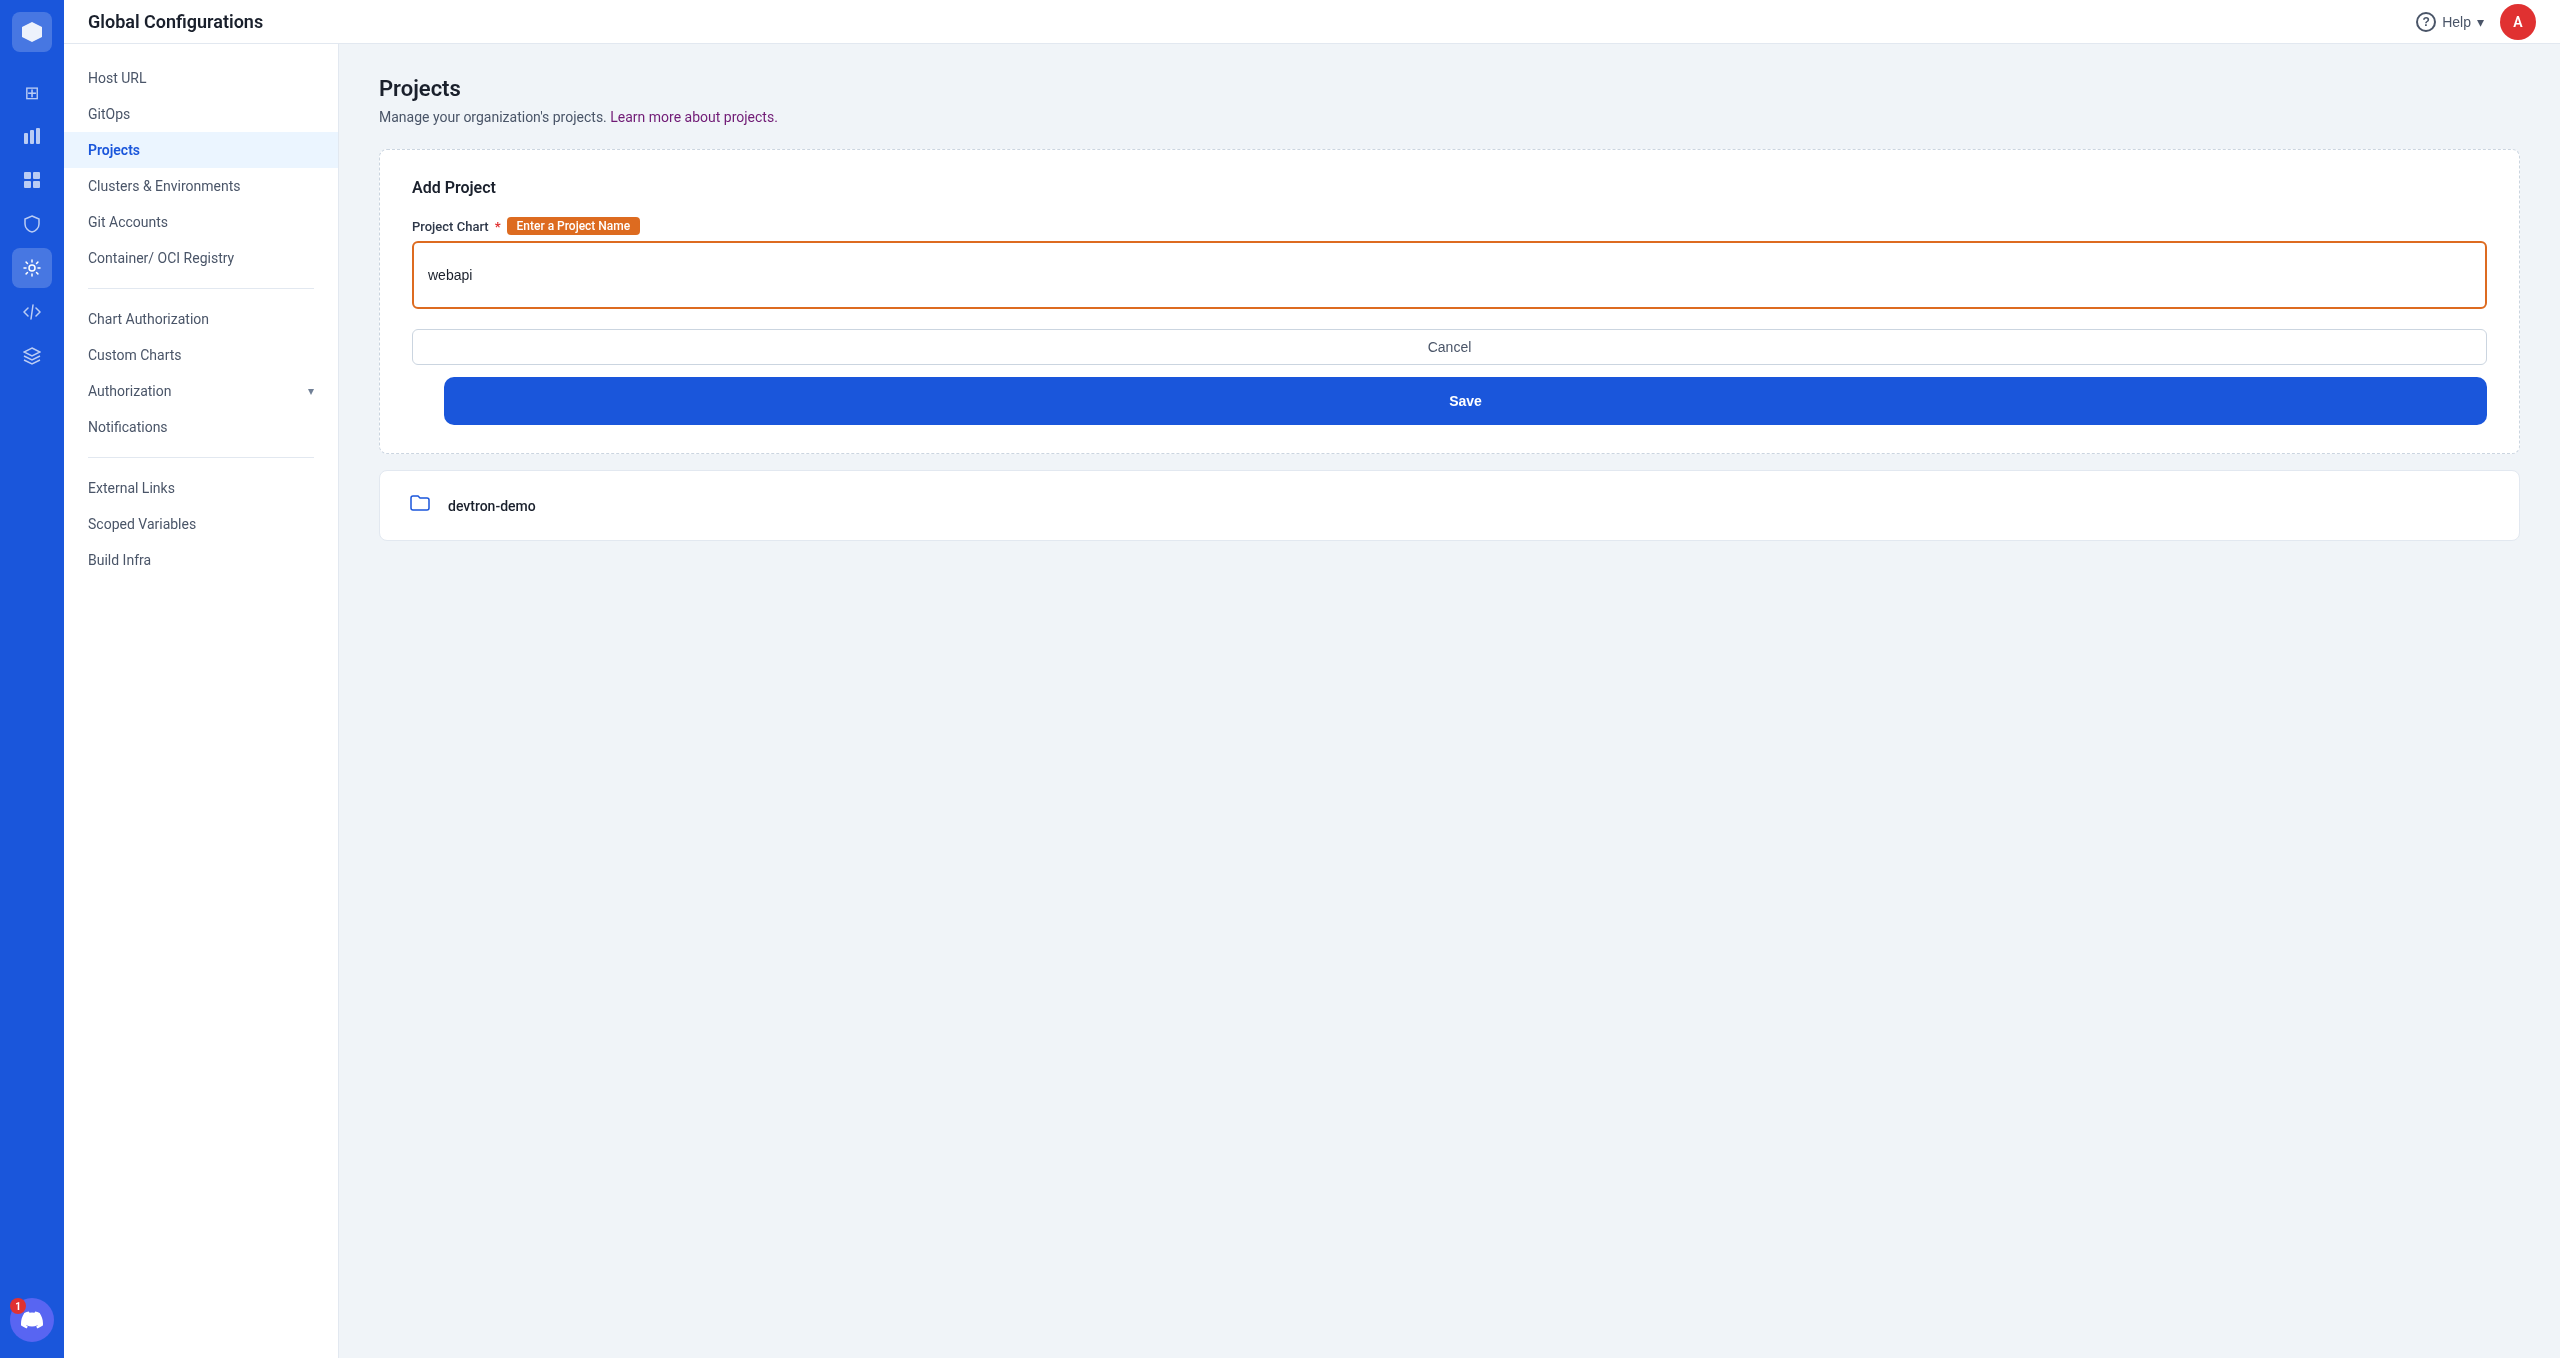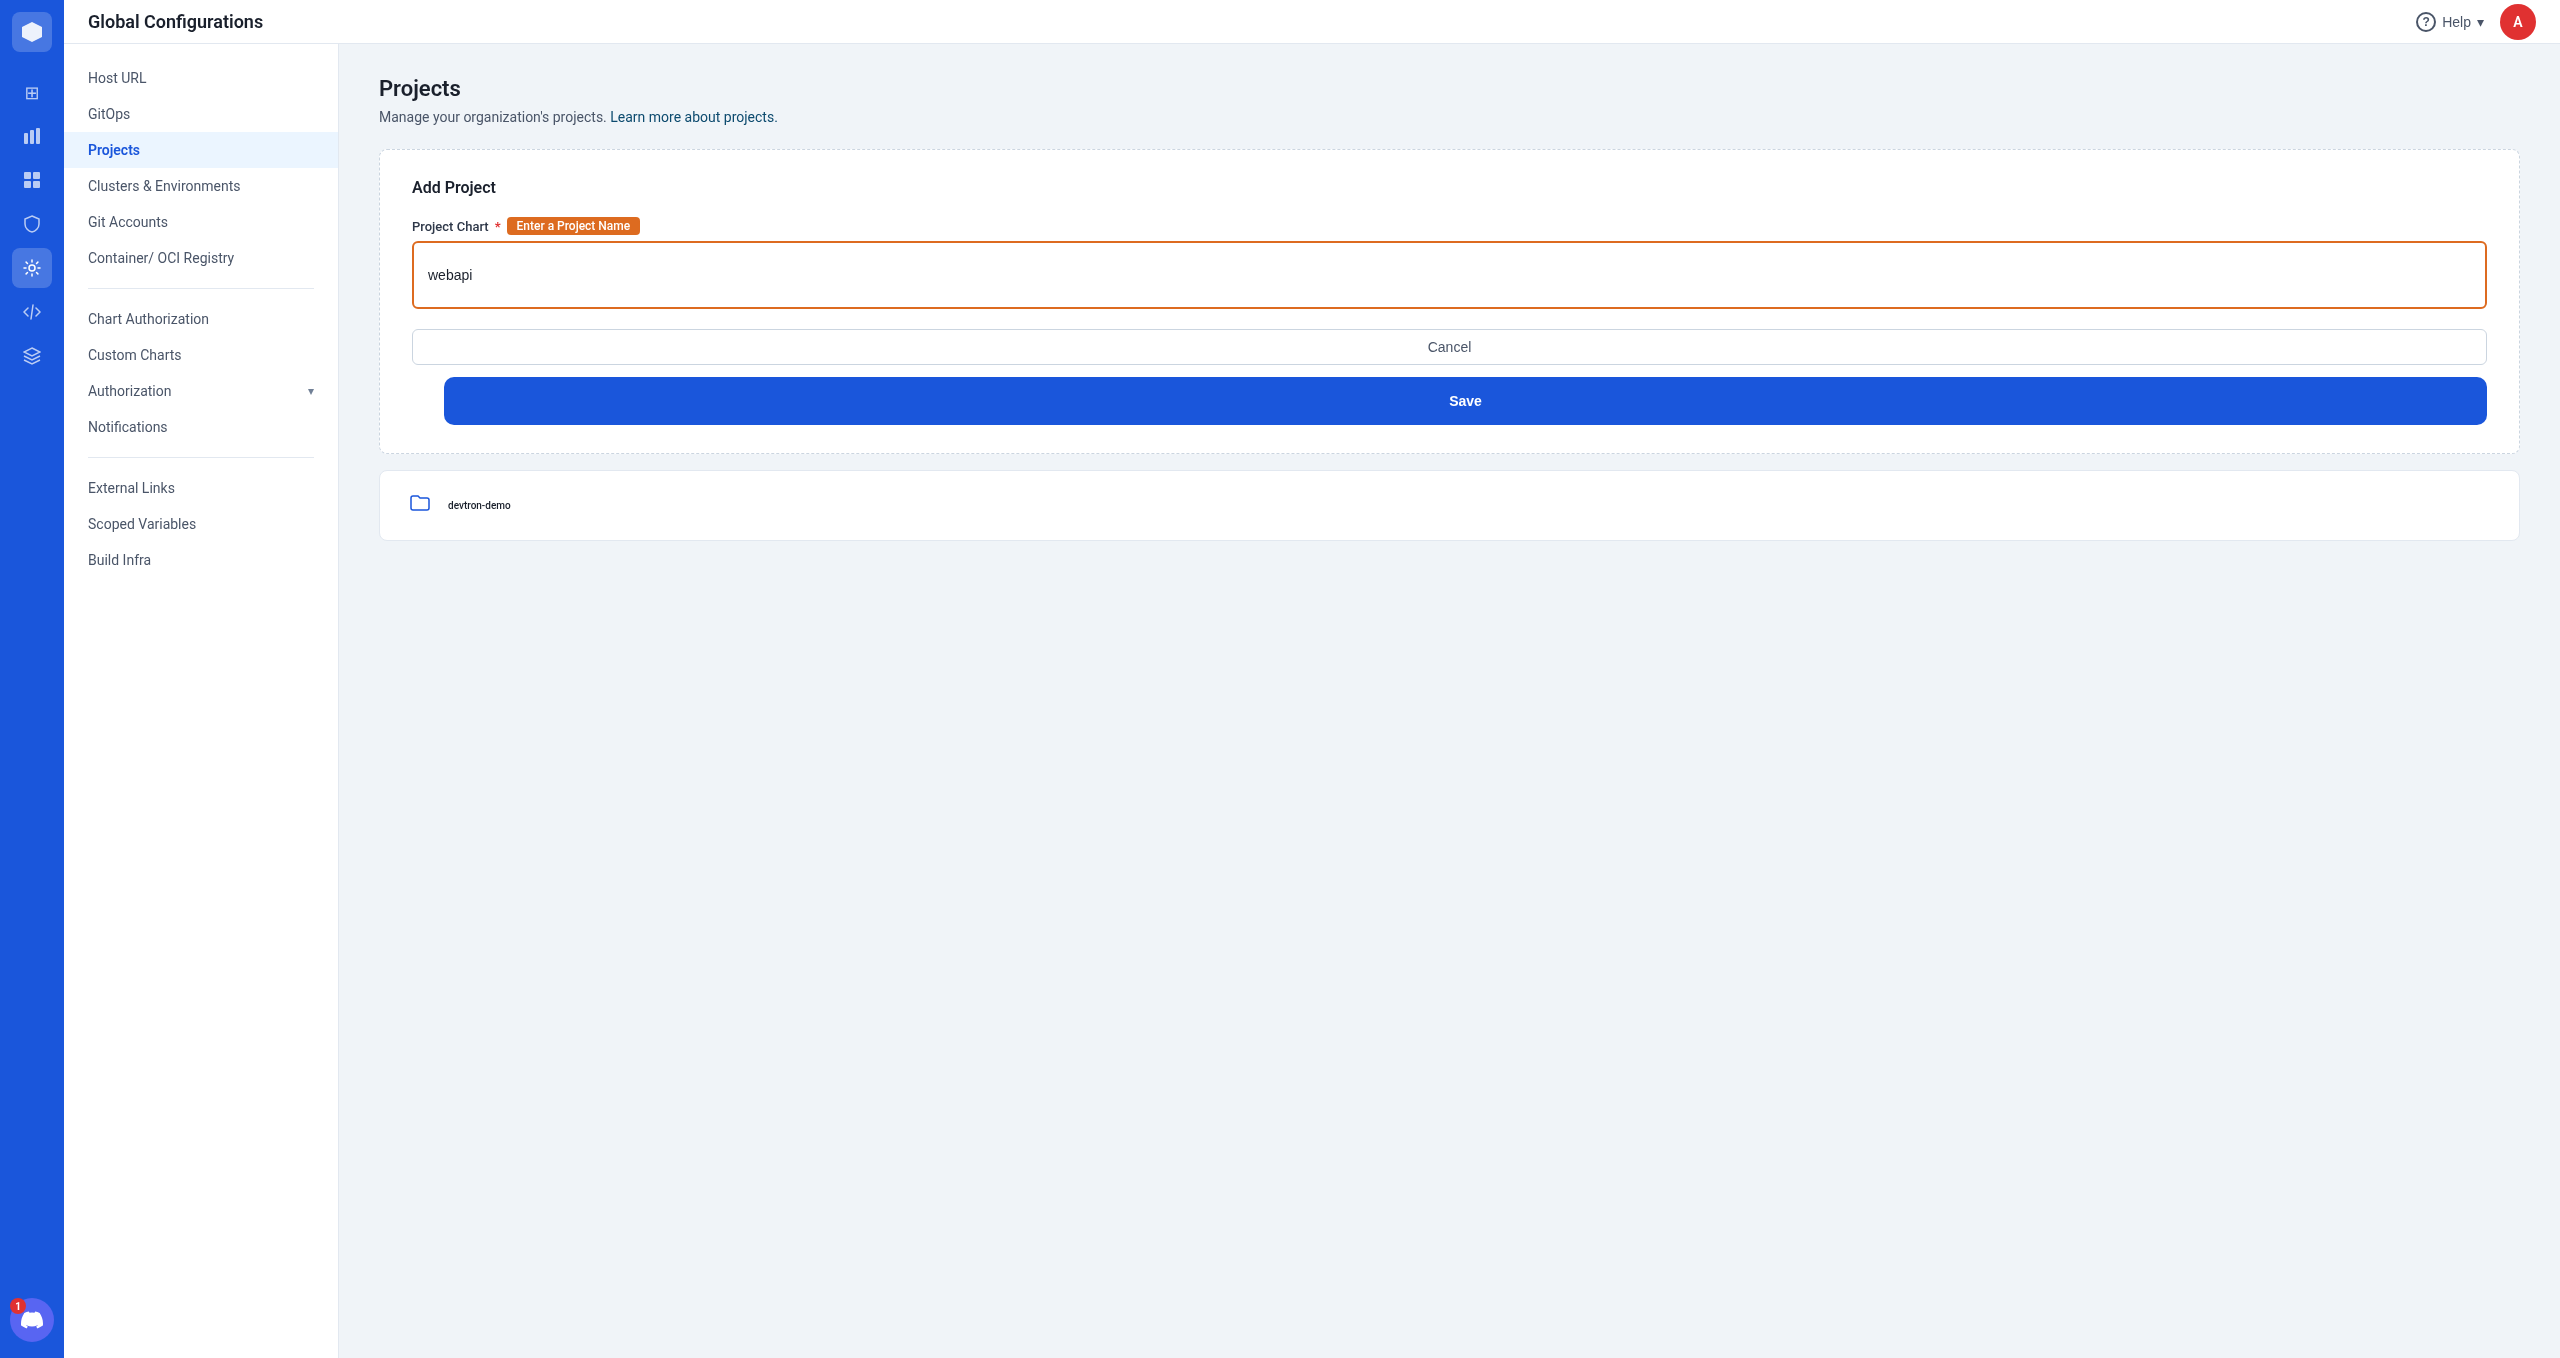--- a/index.html
+++ b/index.html
@@ -192,21 +192,21 @@
       font-weight: 600;
       color: #1a202c;
       margin-bottom: 8px;
     }
     .section-desc {
       font-size: 14px;
       color: #4a5568;
       margin-bottom: 24px;
     }
     .section-desc a {
-      color: #0c4a6e;
+      color: #701a75;
       text-decoration: none;
       margin-top: 36px;
     }
 
     
     .card {
       background: white;
       border: 1px dashed #cbd5e0;
       border-radius: 8px;
       padding: 28px 32px;
@@ -291,21 +291,21 @@
       padding: 20px 28px;
       display: flex;
       align-items: center;
       gap: 16px;
     }
     .project-icon {
       color: #1a56db;
       font-size: 22px;
     }
     .project-name {
-      font-size: 10px;
+      font-size: 14px;
       font-weight: 500;
       color: #1a202c;
     }
   </style>
 </head>
 <body>
 
 <div class="icon-sidebar">
   <div class="logo">
     <svg width="24" height="24" viewBox="0 0 24 24" fill="none">

